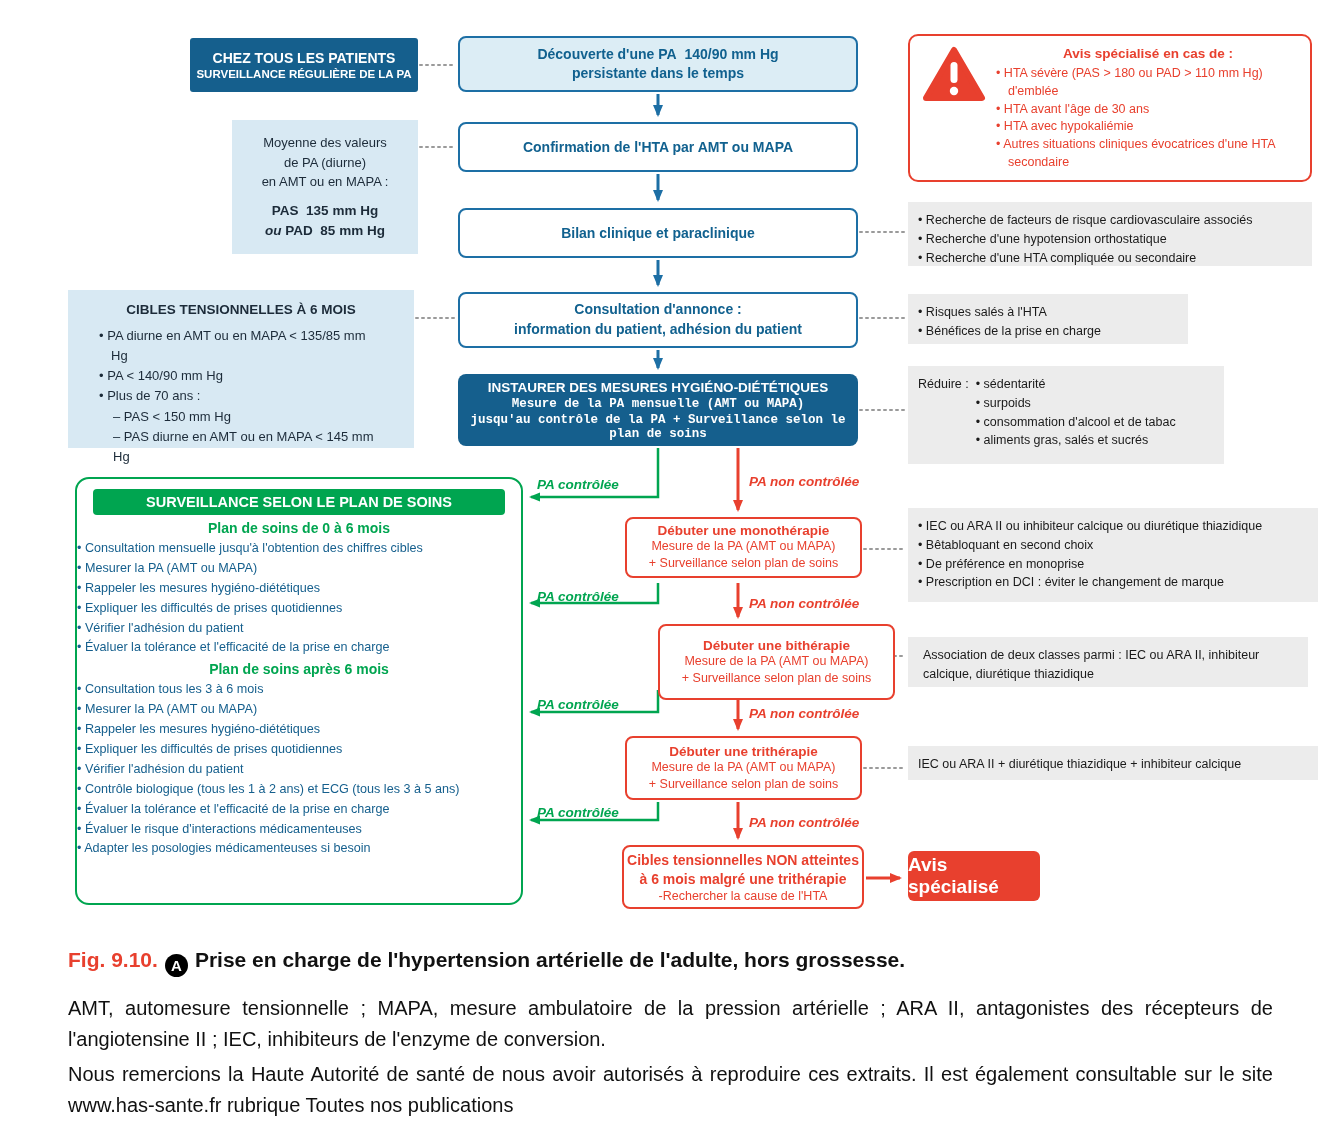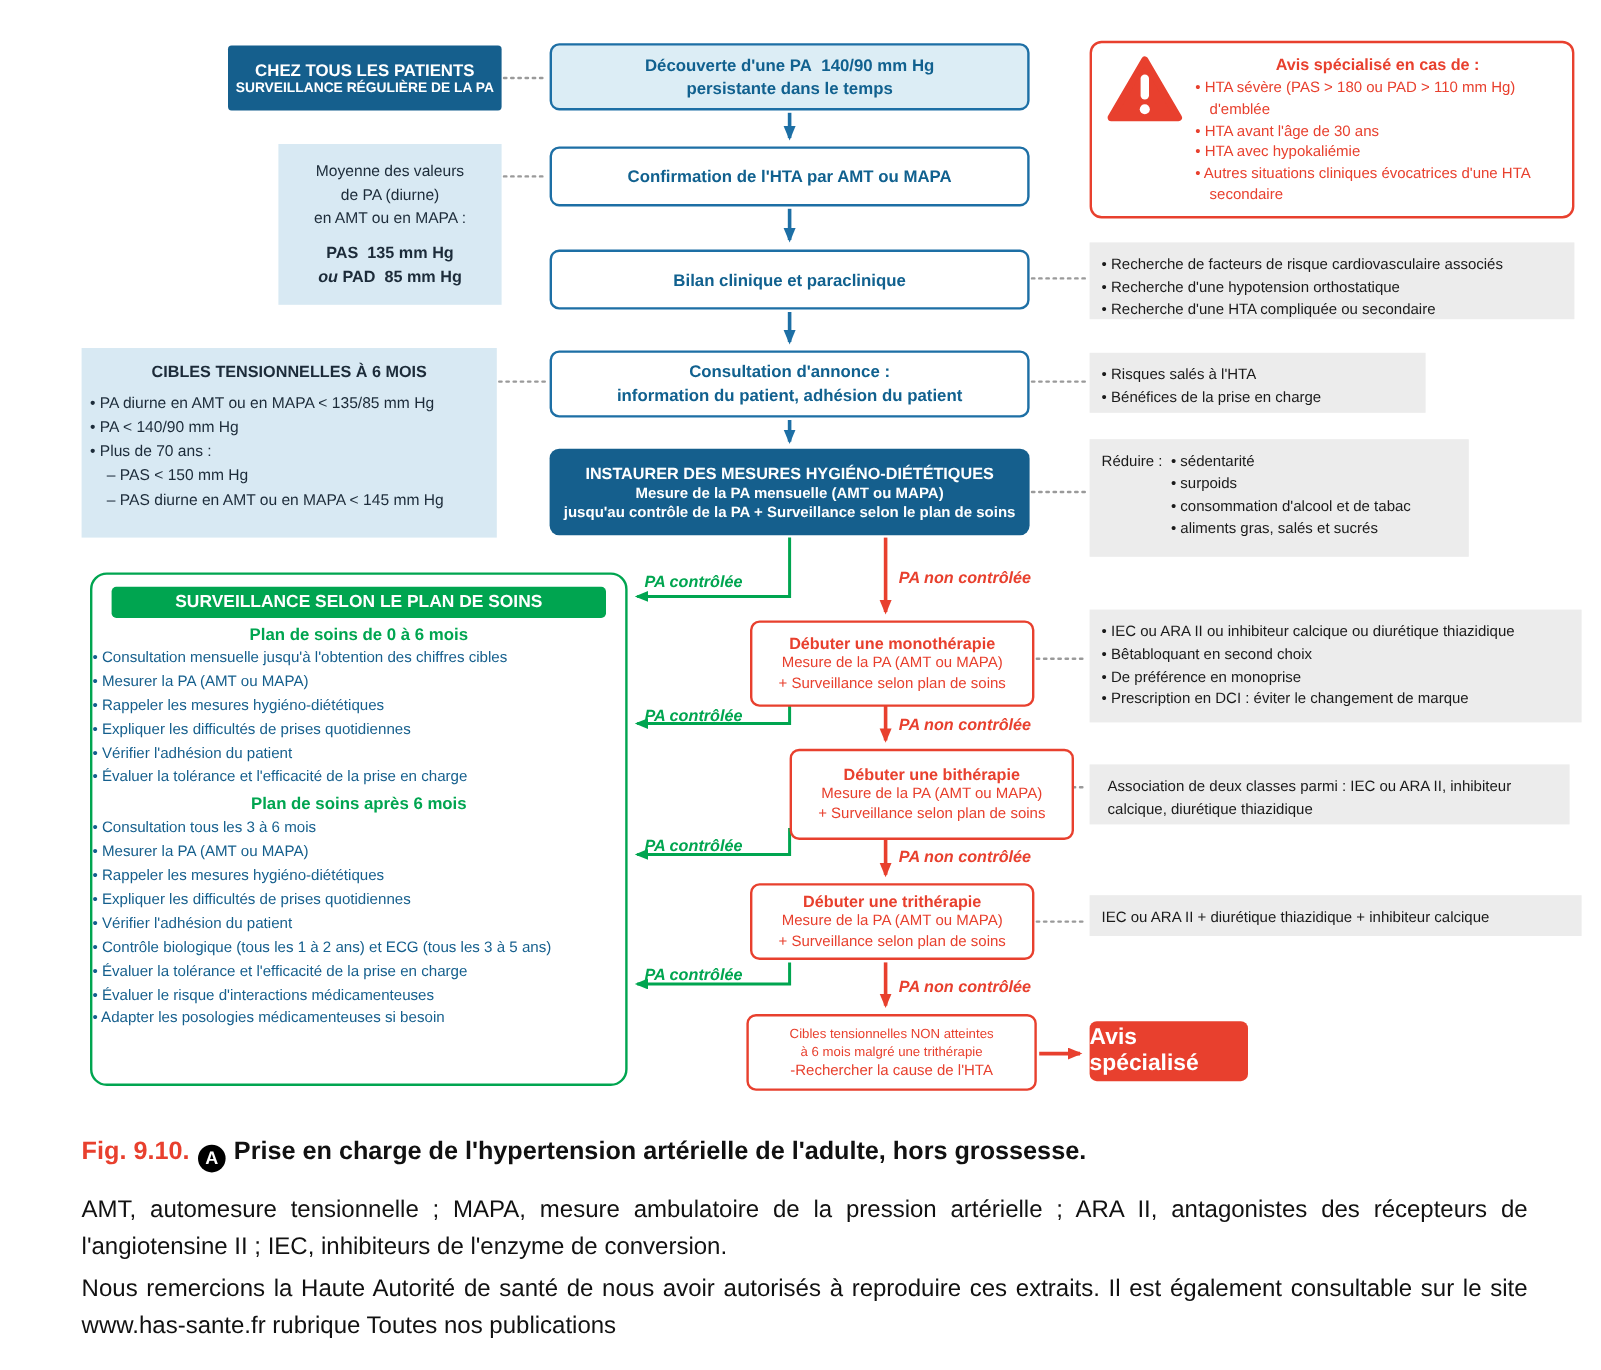--- a/index.html
+++ b/index.html
@@ -28,51 +28,51 @@
   .warning { left:908px; top:34px; width:404px; height:148px; background:#fff; border:2px solid #e8402e; border-radius:10px; display:flex; align-items:flex-start; padding:10px 10px 8px 12px; }
   .warning .wtxt { flex:1; margin-left:10px; }
   .warning .wtitle { color:#e8402e; font-weight:bold; font-size:13.5px; text-align:center; margin-bottom:4px; }
   .warning ul li { color:#e8402e; font-size:12.5px; line-height:1.42; }
 
   .moyenne { left:232px; top:120px; width:186px; height:134px; color:#1c2b39; font-size:13px; text-align:center; display:flex; flex-direction:column; justify-content:center; line-height:1.5; }
   .moyenne .pas { font-weight:bold; font-size:13.5px; margin-top:9px; }
   .moyenne .pad { font-weight:bold; font-size:13.5px; }
   .moyenne .pad i { font-style:italic; }
 
-  .cibles { left:68px; top:290px; width:346px; height:158px; color:#1c2b39; padding:12px 7px; }
+  .cibles { left:68px; top:290px; width:346px; height:158px; color:#1c2b39; padding:12px 31px; }
   .cibles .ctitle { font-weight:bold; font-size:13.5px; text-align:center; margin-bottom:9px; }
   .cibles ul li { font-size:13px; line-height:1.55; color:#1c2b39; }
 
   .instaurer { left:458px; top:374px; width:400px; height:72px; border-radius:8px; }
   .instaurer .l1 { font-size:13.5px; font-weight:bold; }
-  .instaurer .l2 { font-size:12.5px; font-weight:bold; margin-top:2px; }
+  .instaurer .l2 { font-size:12.5px; font-weight:bold; margin-top:2px;font-family:Liberation Mono, monospace; }
 
   .reduire { left:908px; top:366px; width:316px; height:98px; display:flex; gap:7px; align-items:flex-start; }
   .reduire .rlabel { white-space:nowrap; }
 
   .surv { left:75px; top:477px; width:448px; height:428px; background:#fff; border:2.5px solid #00a550; border-radius:14px; }
   .surv .shead { margin:10px 16px 5px 16px; background:#00a550; color:#fff; font-weight:bold; font-size:14.5px; text-align:center; border-radius:4px; padding:5px 0; }
   .surv .ptitle { color:#00a550; font-weight:bold; font-size:14px; text-align:center; margin:3px 0 3px 0; }
   .surv ul { padding-left:16px; padding-right:8px; }
   .surv ul li { color:#155f8d; font-size:12.6px; line-height:1.58; }
 
   .therapy .l1 { font-weight:bold; font-size:13.5px; }
   .therapy .l2 { font-size:12.5px; line-height:1.35; }
-  .mono { left:625px; top:517px; width:237px; height:72px; }
+  .mono { left:625px; top:517px; width:237px; height:61px; }
   .bi   { left:642px; top:624px; width:237px; height:76px;margin-left:16px; }
   .tri  { left:625px; top:736px; width:237px; height:64px; }
 
   .gmono { left:908px; top:508px; width:410px; height:94px; }
   .gbi   { left:908px; top:637px; width:400px; height:50px;padding-left:15px; }
   .gtri  { left:908px; top:746px; width:410px; height:34px; }
   .gbilan{ left:908px; top:202px; width:404px; height:64px; }
   .gcons { left:908px; top:294px; width:280px; height:50px; }
 
   .ciblesnon { left:622px; top:845px; width:242px; height:64px; }
-  .ciblesnon .l1 { font-weight:normal; font-size:11px; line-height:1.35; }
+  .ciblesnon .l1 { font-weight:bold; font-size:14px; line-height:1.35; }
   .ciblesnon .l3 { font-size:12.5px; }
 
   .avis { left:908px; top:851px; width:132px; height:50px; background:#e8402e; color:#fff; font-weight:bold; font-size:19px; border-radius:6px; display:flex; align-items:center; justify-content:center; }
 
   
   ul.dots { list-style:none; margin:0; padding:0; }
   ul.dots li { padding-left:12px; text-indent:-12px; }
   ul.dots li::before { content:"• "; }
   ul.dots li.dash::before { content:""; }
   ul.dots li.dash { text-indent:0; padding-left:14px; }

